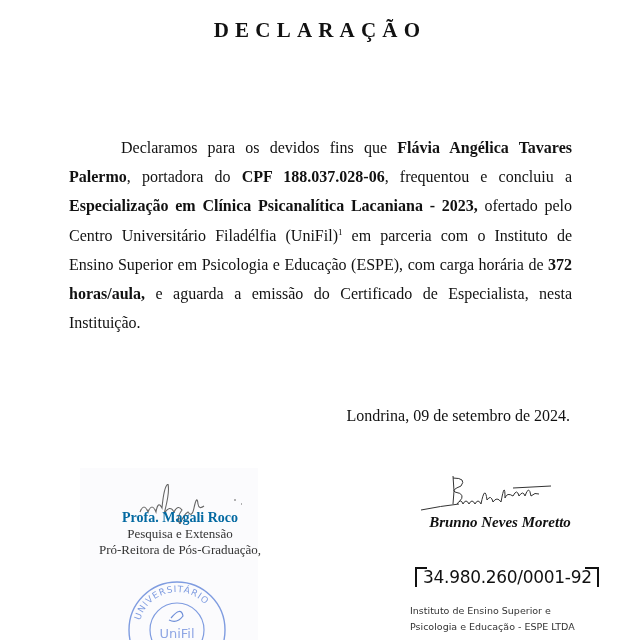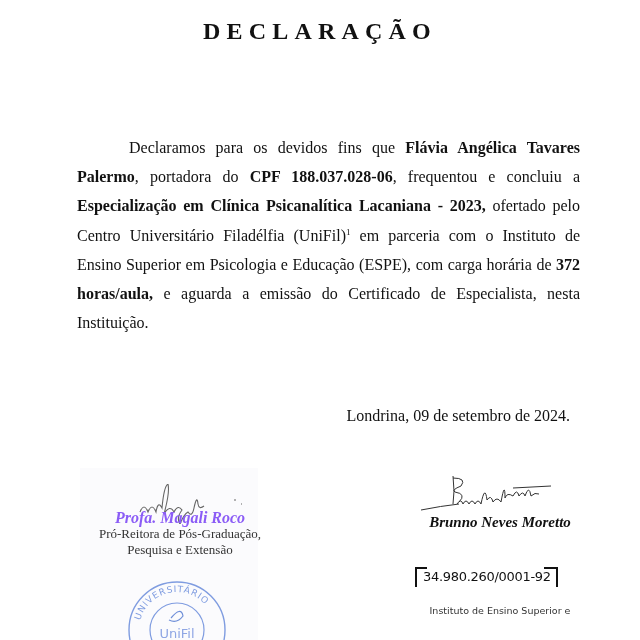--- a/index.html
+++ b/index.html
@@ -5,91 +5,90 @@
     html, body { margin: 0; padding: 0; }
     body {
       width: 640px; height: 640px; overflow: hidden;
       background: #ffffff;
       font-family: "Liberation Serif", "DejaVu Serif", serif;
       color: #111;
       position: relative;
     }
     .title {
       position: absolute; top: 18px; left: 0; width: 640px;
-      text-align: center; font-weight: bold; font-size: 24px;
+      text-align: center; font-weight: bold; font-size: 21px;
       letter-spacing: 6.2px;
     }
     .body-text {
       position: absolute; left: 69px; top: 133px; width: 503px;
       font-size: 16px; line-height: 29.2px; text-align: justify;
       text-indent: 52px;
-      margin-left: 8px;
     }
     .body-text b { font-weight: bold; }
     .body-text sup { font-size: 9px; vertical-align: 6px; line-height: 0; }
     .date {
       position: absolute; top: 407px; right: 70px;
       font-size: 16px;
     }
     .sig-left-bg {
       position: absolute; left: 80px; top: 468px; width: 178px; height: 172px;
       background: #fbfbfd;
     }
     .sig-left {
       position: absolute; left: 70px; top: 510px; width: 220px;
       text-align: center; font-size: 13px; line-height: 16px; color: #333;
     }
-    .sig-left .name { font-weight: bold; font-style: italic; font-size: 16px; color: #8b5cf6; }
+    .sig-left .name { font-weight: bold; font-size: 14px; color: #0369a1; }
     .sig-scribble { position: absolute; }
     .stamp-left {
       position: absolute; left: 125px; top: 578px; width: 104px; height: 104px;
     }
     .sig-right {
       position: absolute; left: 405px; top: 513px; width: 190px;
       text-align: center; font-size: 14px; line-height: 18px; color: #111;
     }
     .sig-right .name { font-weight: bold; font-style: italic; font-size: 15px; text-align: center; }
     .cnpj {
       position: absolute; left: 415px; top: 567px;
-      font-family: "DejaVu Sans", sans-serif; font-size: 13px; color: #111;
+      font-family: "DejaVu Sans", sans-serif; font-size: 17px; color: #111;
       padding: 0 5px 0 6px;
       border-left: 2px solid #111; border-right: 2px solid #111;
       line-height: 20px; letter-spacing: -0.3px;
     }
     .cnpj::before {
       content: ""; position: absolute; left: -2px; top: 0; width: 12px; border-top: 2px solid #111;
     }
     .cnpj::after {
       content: ""; position: absolute; right: -2px; top: 0; width: 14px; border-top: 2px solid #111;
     }
     .espe {
       position: absolute; left: 410px; top: 603px; width: 180px;
-      text-align: center; font-family: "DejaVu Sans", sans-serif;
+      font-family: "DejaVu Sans", sans-serif;
       font-size: 9.5px; line-height: 16px; color: #333;
     }
   </style>
 </head>
 <body>
 
 <div class="title">DECLARAÇÃO</div>
 
 <div class="body-text"><span>Declaramos para os devidos fins que </span><b>Flávia Angélica Tavares Palermo</b><span>, portadora do </span><b>CPF 188.037.028-06</b><span>, frequentou e concluiu a </span><b>Especialização em Clínica Psicanalítica Lacaniana - 2023,</b><span> ofertado pelo Centro Universitário Filadélfia (UniFil)</span><sup>1</sup><span> em parceria com o Instituto de Ensino Superior em Psicologia e Educação (ESPE), com carga horária de </span><b>372 horas/aula,</b><span> e aguarda a emissão do Certificado de Especialista, nesta Instituição.</span></div>
 
 <div class="date">Londrina, 09 de setembro de 2024.</div>
 
 <div class="sig-left-bg"></div>
 
 <svg class="sig-scribble" style="left:138px; top:484px;" width="110" height="40" viewBox="0 0 110 40">
   <path d="M2 28 q4 -10 8 0 q4 -10 8 0 q2 -12 6 -4 q2 -22 6 -24 q2 8 -4 30 q6 -10 10 -2 q4 -8 8 -2 q-6 8 -2 14 q4 -10 8 -12 q4 6 6 -4 q3 -14 4 -4 q1 6 6 2 M96 16 l2 0 M103 20 l1 0" fill="none" stroke="#666" stroke-width="1.1"></path>
 </svg>
 
 <div class="sig-left">
   <div class="name">Profa. Magali Roco</div>
+  <div>Pesquisa e Extensão</div>
   <div>Pró-Reitora de Pós-Graduação,</div>
-  <div>Pesquisa e Extensão</div>
 </div>
 
 <svg class="stamp-left" viewBox="0 0 104 104">
   <defs>
     <path id="stampArc" d="M14 52 a38 38 0 0 1 76 0"></path>
   </defs>
   <circle cx="52" cy="52" r="48" fill="none" stroke="#7f9ce0" stroke-width="1.4"></circle>
   <circle cx="52" cy="52" r="27" fill="none" stroke="#7f9ce0" stroke-width="1.2"></circle>
   <text font-family="DejaVu Sans, sans-serif" font-size="9" fill="#7f9ce0" letter-spacing="1">
     <textPath href="#stampArc" startOffset="8%">UNIVERSITÁRIO</textPath>
@@ -103,13 +102,14 @@
 </svg>
 
 <div class="sig-right">
   <div class="name">Brunno Neves Moretto</div>
 </div>
 
 <div class="cnpj">34.980.260/0001-92</div>
 
 <div class="espe">
   <div>Instituto de Ensino Superior e</div>
+  <div>Psicologia e Educação - ESPE LTDA</div>
 </div>
 
 </body></html>

